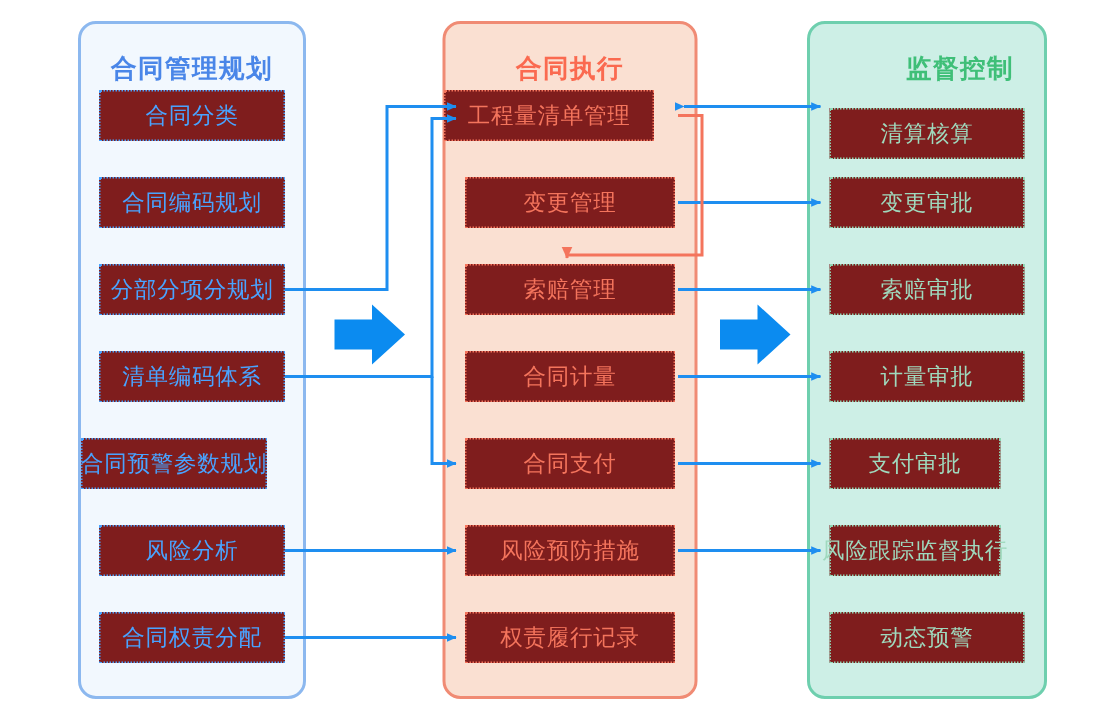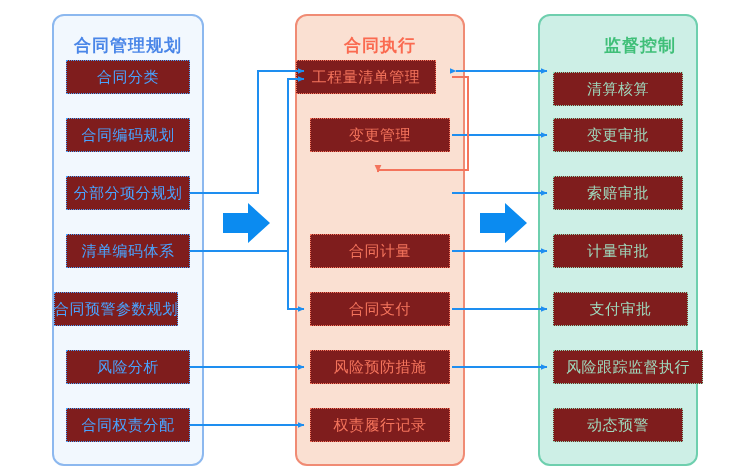--- a/index.html
+++ b/index.html
@@ -81,31 +81,32 @@
   <div class="node node-plan" style="left:66px;top:60px;width:124px;height:34px">合同分类</div>
   <div class="node node-plan" style="left:66px;top:118px;width:124px;height:34px">合同编码规划</div>
   <div class="node node-plan" style="left:66px;top:176px;width:124px;height:34px">分部分项分规划</div>
   <div class="node node-plan" style="left:66px;top:234px;width:124px;height:34px">清单编码体系</div>
   <div class="node node-plan" style="left:54px;top:292px;width:124px;height:34px">合同预警参数规划</div>
   <div class="node node-plan" style="left:66px;top:350px;width:124px;height:34px">风险分析</div>
   <div class="node node-plan" style="left:66px;top:408px;width:124px;height:34px">合同权责分配</div>
 
   <div class="node node-exec" style="left:296px;top:60px;width:140px;height:34px">工程量清单管理</div>
   <div class="node node-exec" style="left:310px;top:118px;width:140px;height:34px">变更管理</div>
+  <div class="node node-exec" style="left:310px;top:176px;width:140px;height:34px">索赔管理</div>
   <div class="node node-exec" style="left:310px;top:234px;width:140px;height:34px">合同计量</div>
   <div class="node node-exec" style="left:310px;top:292px;width:140px;height:34px">合同支付</div>
   <div class="node node-exec" style="left:310px;top:408px;width:140px;height:34px">权责履行记录</div>
   <div class="node node-exec" style="left:310px;top:350px;width:140px;height:34px">风险预防措施</div>
 
   <div class="node node-sup" style="left:553px;top:72px;width:130px;height:34px">清算核算</div>
   <div class="node node-sup" style="left:553px;top:118px;width:130px;height:34px">变更审批</div>
   <div class="node node-sup" style="left:553px;top:176px;width:130px;height:34px">索赔审批</div>
   <div class="node node-sup" style="left:553px;top:234px;width:130px;height:34px">计量审批</div>
-  <div class="node node-sup" style="left:553px;top:292px;width:135px;height:34px">支付审批</div>
-  <div class="node node-sup" style="left:553px;top:350px;width:150px;height:34px">风险跟踪监督执行</div>
+  <div class="node node-sup" style="left:553px;top:292px;width:114px;height:34px">支付审批</div>
+  <div class="node node-sup" style="left:553px;top:350px;width:114px;height:34px">风险跟踪监督执行</div>
   <div class="node node-sup" style="left:553px;top:408px;width:130px;height:34px">动态预警</div>
 
   <svg id="wires" viewBox="0 0 746 474" xmlns="http://www.w3.org/2000/svg">
     <defs>
       <marker id="ahR" markerWidth="7" markerHeight="7" refX="6.2" refY="3.5" orient="auto" markerUnits="userSpaceOnUse">
         <path d="M0,0.6 L6.6,3.5 L0,6.4 z" fill="#1e8ef0"></path>
       </marker>
       <marker id="ahL" markerWidth="7" markerHeight="7" refX="6.2" refY="3.5" orient="auto" markerUnits="userSpaceOnUse">
         <path d="M0,0.6 L6.6,3.5 L0,6.4 z" fill="#1e8ef0"></path>
       </marker>

